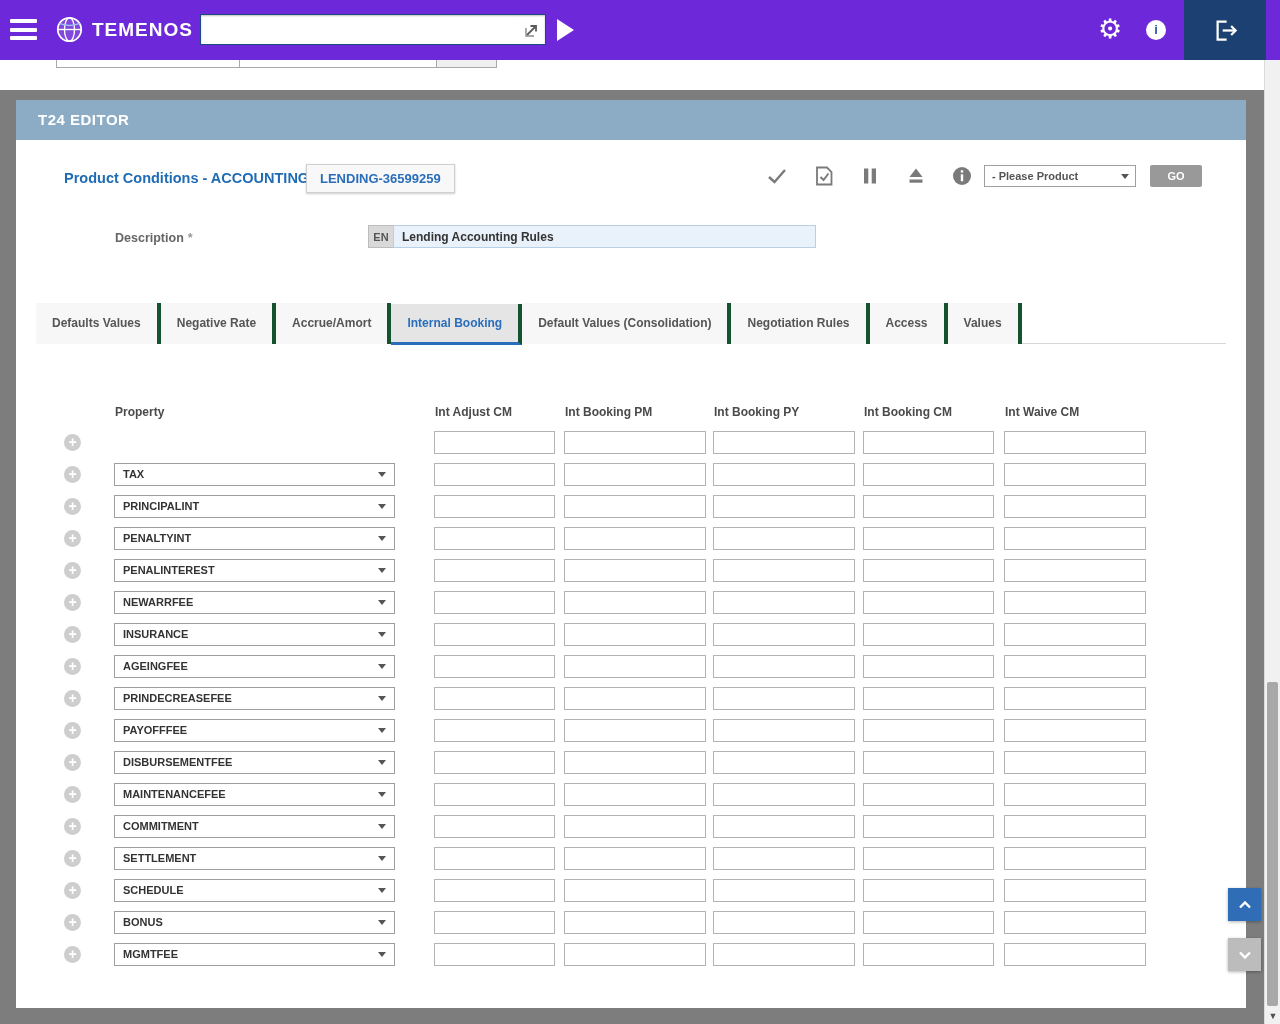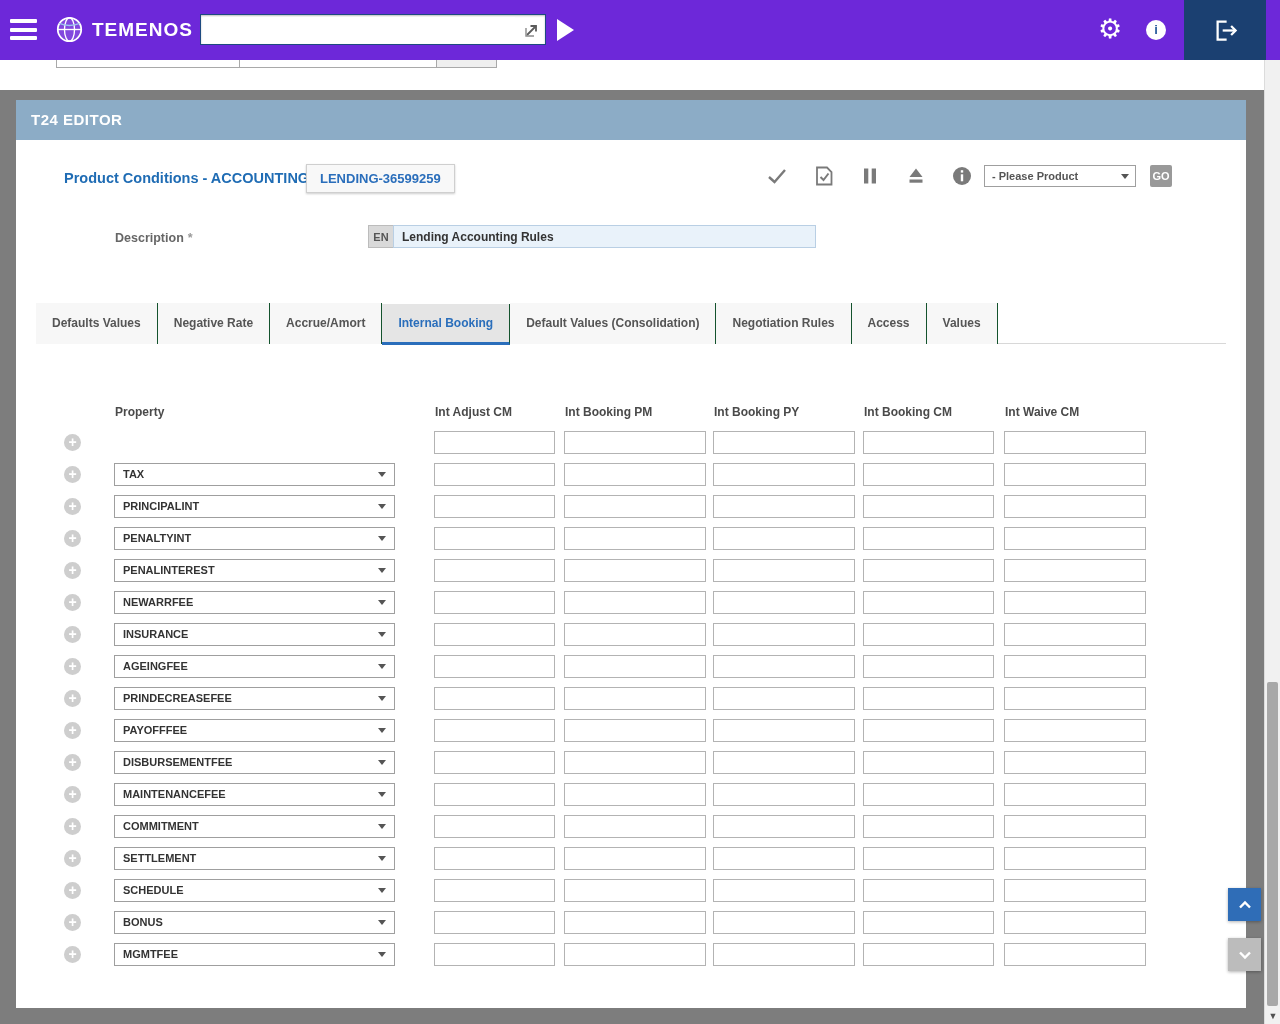--- a/index.html
+++ b/index.html
@@ -26,50 +26,50 @@
            color:#2d5f9e; font-weight:bold; font-size:13px; text-align:center; line-height:20px; cursor:pointer; }
   #exitbox { position:absolute; left:1184px; top:0; width:82px; height:60px; background:#1b4071; cursor:pointer;
              display:flex; align-items:center; justify-content:center; }
 
   
   #strip { position:absolute; left:0; top:60px; width:1264px; height:30px; background:#fff; overflow:hidden; }
   .cutbox { position:absolute; top:-20px; height:28px; background:#fff; border:1px solid #a9a9a9; }
 
   
   #t24bar { position:absolute; left:16px; top:100px; width:1230px; height:40px; background:#8cacc6;
-            color:#fff; font-weight:bold; font-size:15px; line-height:40px; padding-left:15px; letter-spacing:.5px; }
+            color:#fff; font-weight:bold; font-size:15px; line-height:40px; padding-left:22px; letter-spacing:.5px; }
 
   
   #content { position:absolute; left:16px; top:140px; width:1230px; height:868px; background:#fff; }
 
   #pgtitle { position:absolute; left:48px; top:30px; color:#1f6cb4; font-weight:bold; font-size:14.5px; }
   #badge { position:absolute; left:290px; top:24px; padding:6px 13px; background:#f8f8f8; border:1px solid #cfcfcf;
            box-shadow:0 1px 2px rgba(0,0,0,.2); color:#2a6ebb; font-weight:bold; font-size:13px; }
 
   .tbicon { position:absolute; top:25px; width:22px; height:22px; cursor:pointer; }
   #ic-commit{left:750px} #ic-validate{left:797px} #ic-hold{left:843px} #ic-launch{left:889px} #ic-info{left:935px}
 
   #action-select { position:absolute; left:968px; top:25px; width:152px; height:22px; background:#fff;
                    border:1px solid #9f9f9f; font-size:11px; font-weight:bold; color:#555; line-height:20px;
                    padding-left:7px; cursor:pointer; }
-  #go-btn { position:absolute; left:1134px; top:25px; width:22px; height:22px; background:#999; color:#fff;
+  #go-btn { position:absolute; left:1134px; top:25px; width:52px; height:22px; background:#999; color:#fff;
             font-weight:bold; font-size:11px; text-align:center; line-height:22px; border-radius:2px; cursor:pointer; }
 
   #desc-label { position:absolute; left:99px; top:91px; font-size:12.5px; font-weight:bold; color:#666; }
   #desc-label .req { color:#999; margin-left:4px; }
   #en-tag { position:absolute; left:352px; top:85px; width:25px; height:23px; background:#d9d9d9; color:#555;
             font-size:11px; font-weight:bold; text-align:center; line-height:23px; border:1px solid #bcbcbc; border-right:none; }
   #desc-input { position:absolute; left:377px; top:85px; width:423px; height:23px; background:#e9f2fa;
                 border:1px solid #b9cfe4; font-size:12px; font-weight:bold; color:#333; padding-left:8px;
                 font-family:"Liberation Sans",sans-serif; }
 
   
   #tabbar { position:absolute; left:20px; top:163px; width:1190px; height:41px; border-bottom:1px solid #d8d8d8; white-space:nowrap; }
   .tab { display:inline-block; height:41px; line-height:40px; padding:0 16px; font-size:12px; font-weight:bold;
-         color:#555; background:#f7f7f7; cursor:pointer; border-right:1px solid #14532d; }
+         color:#555; background:#f7f7f7; cursor:pointer; border-right:4px solid #14532d; }
   .tab.active { background:#e5e5e5; color:#2a6ebb; border-bottom:3px solid #2a6ebb; line-height:38px; }
 
   
   #gridhead { position:absolute; left:0; top:265px; width:1230px; height:16px; }
   .hcol { position:absolute; top:0; font-size:12px; font-weight:bold; color:#4a4a4a; }
   .hc0{left:99px} .hc1{left:419px} .hc2{left:549px} .hc3{left:698px} .hc4{left:848px} .hc5{left:989px}
 
   #rows { position:absolute; left:0; top:287px; width:1230px; }
   .row { position:relative; height:32px; }
   .plus { position:absolute; left:48px; top:7px; width:17px; height:17px; border-radius:50%; background:#cecece;

